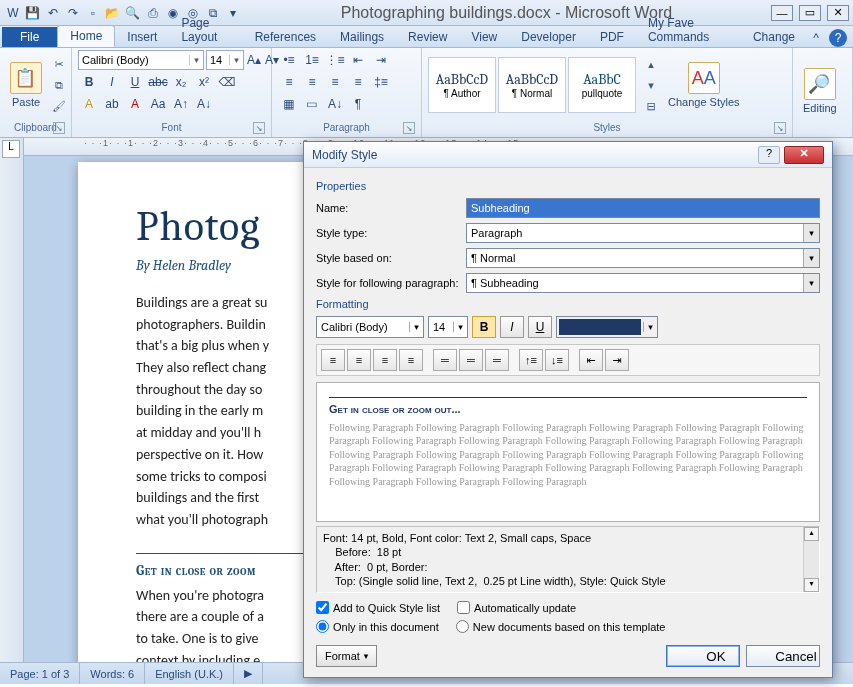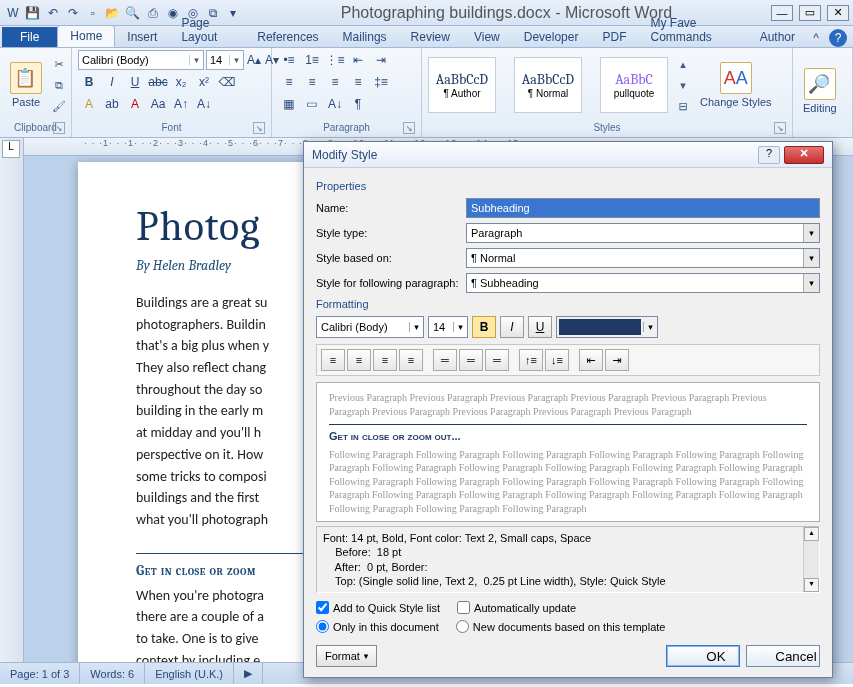--- a/index.html
+++ b/index.html
@@ -30,24 +30,24 @@
 .big-btn .icon { width: 32px; height: 32px; background: #fff3d6; border: 1px solid #d0b060; border-radius: 2px; display: flex; align-items: center; justify-content: center; font-size: 18px; }
 .big-btn .lbl { font-size: 11px; color: #2a4a7a; margin-top: 2px; }
 .small-btns { display: flex; flex-direction: column; gap: 1px; }
 .sm { width: 20px; height: 20px; border: 1px solid transparent; display: flex; align-items: center; justify-content: center; font-size: 11px; cursor: pointer; color: #3a5a8a; }
 .combo { display: flex; align-items: center; border: 1px solid #99aacd; background: #fff; height: 20px; }
 .combo input { border: none; font-size: 11px; padding: 0 3px; outline: none; }
 .combo .arr { width: 14px; text-align: center; font-size: 9px; color: #556; cursor: pointer; border-left: 1px solid #bcd; }
 .row { display: flex; gap: 2px; align-items: center; }
 .btnrow { display: flex; gap: 1px; }
 .rb { width: 22px; height: 20px; display: flex; align-items: center; justify-content: center; border: 1px solid transparent; cursor: pointer; color: #2a4a7a; font-size: 12px; }
-.style-gal { display: flex; gap: 18px; }
+.style-gal { display: flex; gap: 2px; }
 .style-item { width: 68px; height: 56px; border: 1px solid #c0cee0; background: #fff; display: flex; flex-direction: column; align-items: center; justify-content: center; font-size: 10px; cursor: pointer; }
 .style-item .prev { font-family: Cambria, serif; font-size: 14px; color: #1f3864; }
-.style-item.pull .prev { color: #8b5cf6; }
+.style-item.pull .prev { color: #0c4a6e; }
 
 
 .workspace { position: relative; height: 524px; background: #bcd1ea; display: flex; }
 .vruler { width: 24px; background: linear-gradient(90deg,#e8eef6,#d8e3f0); border-right: 1px solid #a6b8d0; position: relative; }
 .vruler .tab-sel { position: absolute; top: 2px; left: 2px; width: 18px; height: 18px; border: 1px solid #9ab; background: #fff; font-size: 10px; text-align: center; }
 .harea { flex: 1; position: relative; overflow: hidden; }
 .hruler { height: 18px; background: linear-gradient(#eef3fa,#dde7f3); border-bottom: 1px solid #a6b8d0; font-size: 9px; color: #667; padding-left: 60px; letter-spacing: 1px; }
 .page { position: absolute; left: 54px; top: 24px; width: 720px; height: 900px; background: #fff; box-shadow: 0 2px 10px rgba(0,0,0,.3); padding: 40px 58px; }
 .doc-title { font-family: Cambria, serif; font-size: 42px; color: #17365d; letter-spacing: 1px; }
 .doc-author { font-family: Cambria, serif; font-size: 14px; color: #1f4e79; font-style: italic; margin-top: 6px; }
@@ -131,21 +131,21 @@
   <div class="tab active">Home</div>
   <div class="tab">Insert</div>
   <div class="tab">Page Layout</div>
   <div class="tab">References</div>
   <div class="tab">Mailings</div>
   <div class="tab">Review</div>
   <div class="tab">View</div>
   <div class="tab">Developer</div>
   <div class="tab">PDF</div>
   <div class="tab">My Fave Commands</div>
-  <div class="tab">Author</div>
+  <div class="tab">Change</div>
   <div class="help-icons">
     <div class="qat-btn">^</div>
     <div class="qat-btn" style="background:#2a6ac0;color:#fff;border-radius:50%;">?</div>
   </div>
 </div>
 
 <div class="ribbon">
   <div class="rgroup" style="width:72px;">
     <div class="rgroup-body">
       <div class="big-btn">
@@ -379,21 +379,20 @@
         <div class="abtn">↑≡</div>
         <div class="abtn">↓≡</div>
       </div>
       <div class="align-grp">
         <div class="abtn">⇤</div>
         <div class="abtn">⇥</div>
       </div>
     </div>
 
     <div class="preview">
-      <div class="ptext">Previous Paragraph Previous Paragraph Previous Paragraph Previous Paragraph Previous Paragraph Previous Paragraph Previous Paragraph Previous Paragraph Previous Paragraph Previous Paragraph</div>
       <div class="phr"></div>
       <div class="psub">Get in close or zoom out...</div>
       <div class="ptext" style="margin-top:4px;">Following Paragraph Following Paragraph Following Paragraph Following Paragraph Following Paragraph Following Paragraph Following Paragraph Following Paragraph Following Paragraph Following Paragraph Following Paragraph Following Paragraph Following Paragraph Following Paragraph Following Paragraph Following Paragraph Following Paragraph Following Paragraph Following Paragraph Following Paragraph Following Paragraph Following Paragraph Following Paragraph Following Paragraph Following Paragraph</div>
     </div>
 
     <div class="desc-box">
       <div>Font: 14 pt, Bold, Font color: Text 2, Small caps, Space</div>
       <div style="white-space:pre;">    Before:  18 pt</div>
       <div style="white-space:pre;">    After:  0 pt, Border:</div>
       <div style="white-space:pre;">    Top: (Single solid line, Text 2,  0.25 pt Line width), Style: Quick Style</div>

